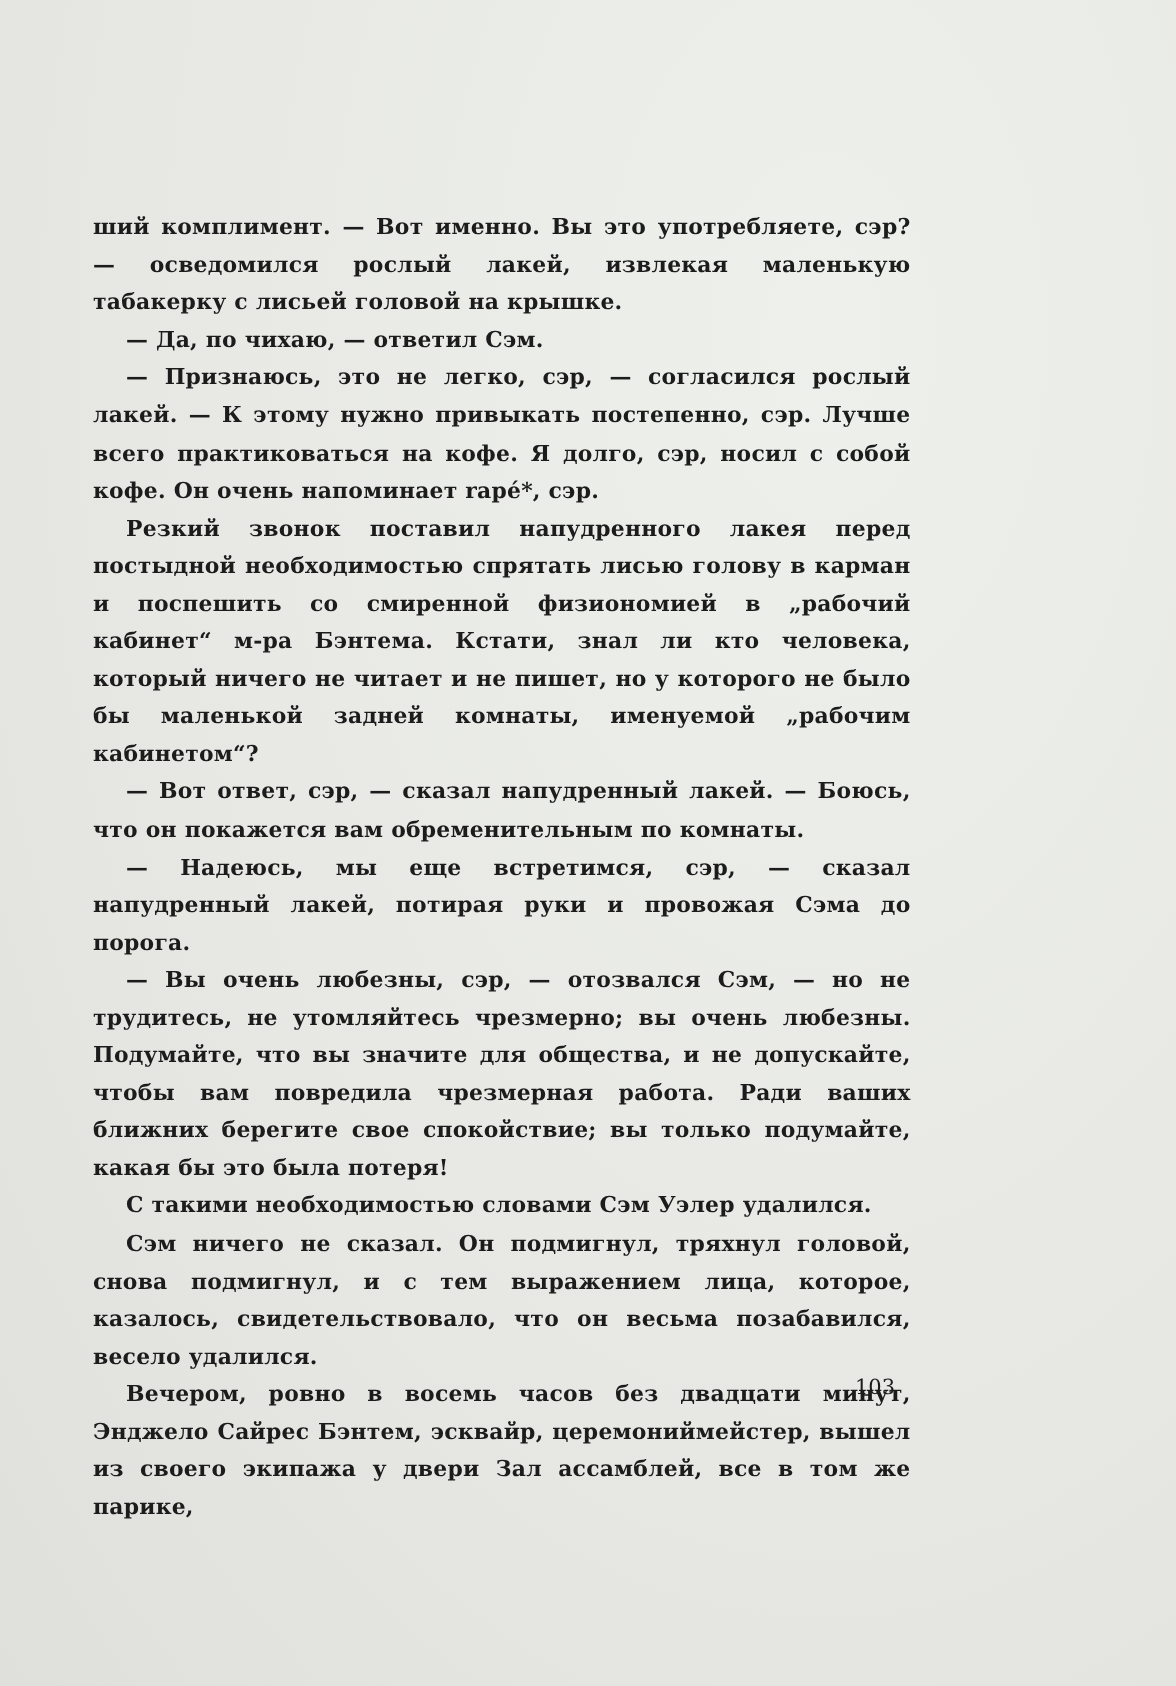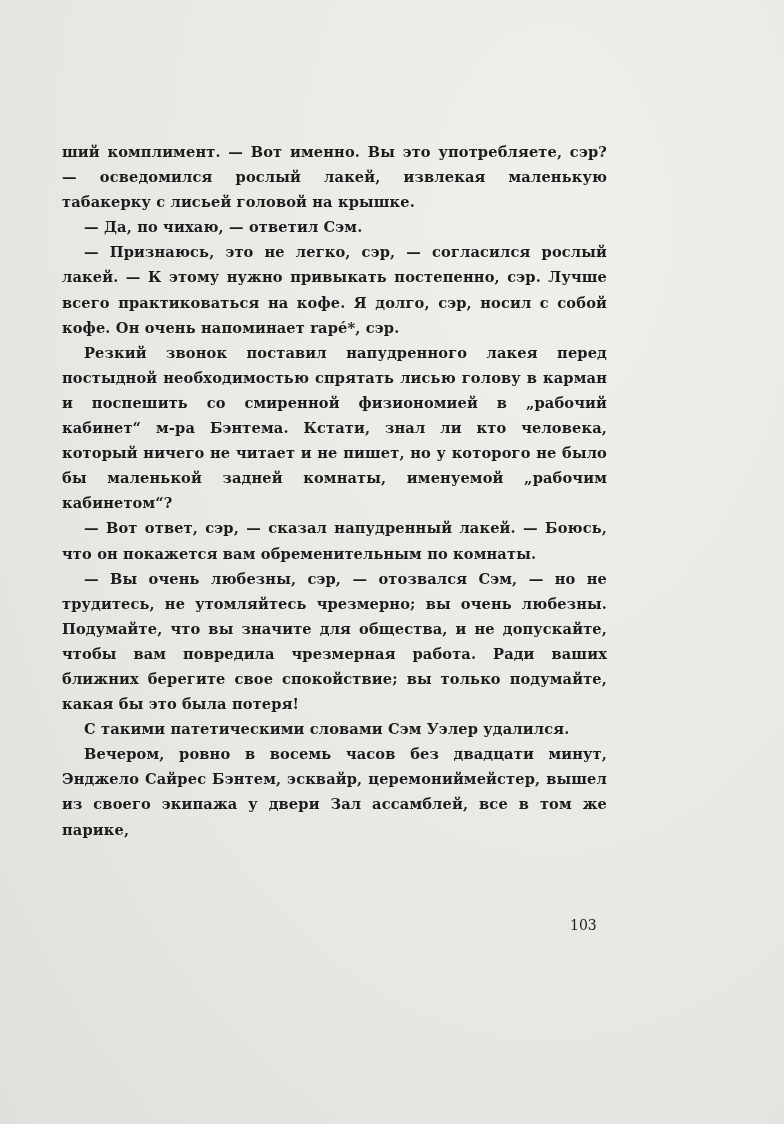--- a/index.html
+++ b/index.html
@@ -34,18 +34,20 @@
 </style>
 </head>
 <body>
 
 <div class="page-text">
   <p>ший комплимент. — Вот именно. Вы это употребляете, сэр? — осведомился рослый лакей, извлекая маленькую табакерку с лисьей головой на крышке.</p>
   <p class="indent">— Да, по чихаю, — ответил Сэм.</p>
   <p class="indent">— Признаюсь, это не легко, сэр, — согласился рослый лакей. — К этому нужно привыкать постепенно, сэр. Лучше всего практиковаться на кофе. Я долго, сэр, носил с собой кофе. Он очень напоминает rapé*, сэр.</p>
   <p class="indent">Резкий звонок поставил напудренного лакея перед постыдной необходимостью спрятать лисью голову в карман и поспешить со смиренной физиономией в „рабочий кабинет“ м-ра Бэнтема. Кстати, знал ли кто человека, который ничего не читает и не пишет, но у которого не было бы маленькой задней комнаты, именуемой „рабочим кабинетом“?</p>
   <p class="indent">— Вот ответ, сэр, — сказал напудренный лакей. — Боюсь, что он покажется вам обременительным по комнаты.</p>
+  <p class="indent">— Надеюсь, мы еще встретимся, сэр, — сказал напудренный лакей, потирая руки и провожая Сэма до порога.</p>
   <p class="indent">— Вы очень любезны, сэр, — отозвался Сэм, — но не трудитесь, не утомляйтесь чрезмерно; вы очень любезны. Подумайте, что вы значите для общества, и не допускайте, чтобы вам повредила чрезмерная работа. Ради ваших ближних берегите свое спокойствие; вы только подумайте, какая бы это была потеря!</p>
-  <p class="indent">С такими патетическими словами Сэм Уэлер удалился.</p>
+  <p class="indent">С такими необходимостью словами Сэм Уэлер удалился.</p>
+  <p class="indent">Сэм ничего не сказал. Он подмигнул, тряхнул головой, снова подмигнул, и с тем выражением лица, которое, казалось, свидетельствовало, что он весьма позабавился, весело удалился.</p>
   <p class="indent">Вечером, ровно в восемь часов без двадцати минут, Энджело Сайрес Бэнтем, эсквайр, церемониймейстер, вышел из своего экипажа у двери Зал ассамблей, все в том же парике,</p>
 </div>
 
 <div class="page-number">103</div>
 
 </body></html>

